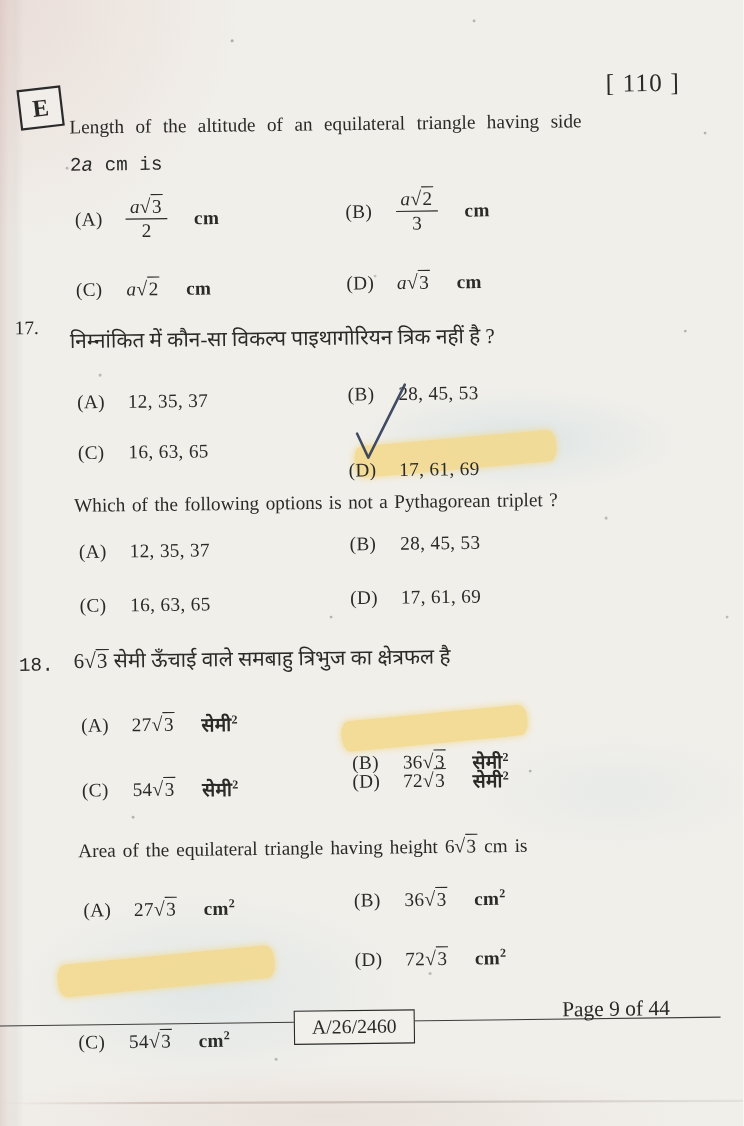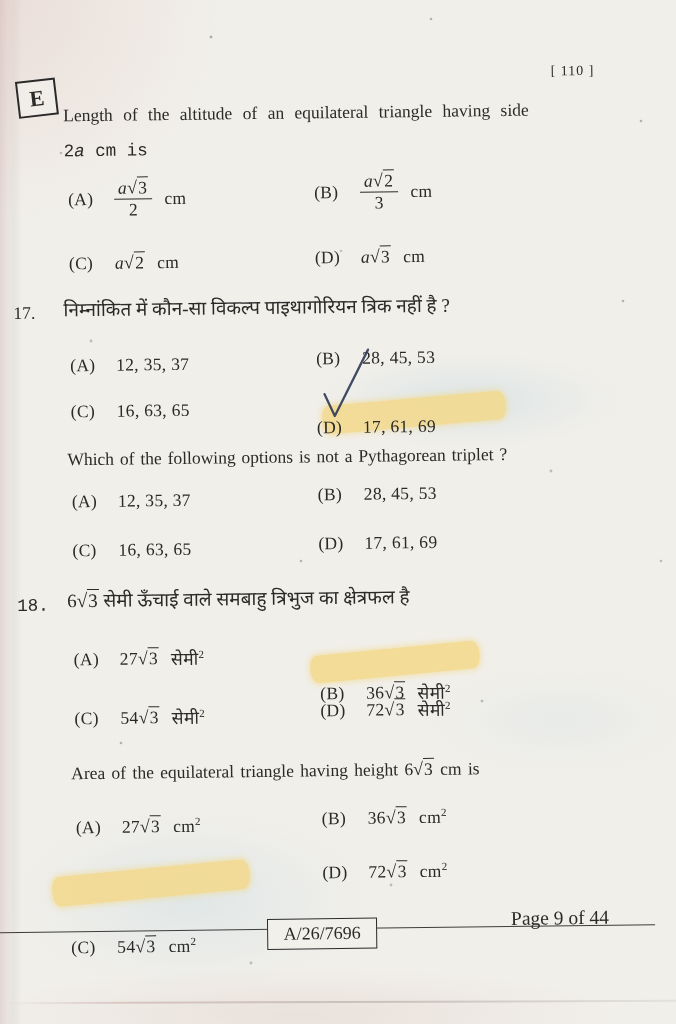--- a/index.html
+++ b/index.html
@@ -24,31 +24,31 @@
     300px 560px 0 0.3px rgba(100,90,85,.4),550px 470px 0 0.4px rgba(100,90,85,.35),
     120px 742px 0 0.3px rgba(100,90,85,.4),390px 884px 0 0.4px rgba(100,90,85,.35),
     622px 300px 0 0.3px rgba(100,90,85,.4),60px 152px 0 0.3px rgba(100,90,85,.35),
     481px 700px 0 0.3px rgba(100,90,85,.4),250px 962px 0 0.4px rgba(100,90,85,.35),
     660px 560px 0 0.3px rgba(100,90,85,.35),340px 250px 0 0.3px rgba(100,90,85,.3);}
   .ebox{
     left:22px;top:76px;width:36px;height:33px;border:2px solid #2a2a2a;
     transform:rotate(-6deg);display:flex;align-items:center;justify-content:center;
     font-weight:bold;font-size:22px;background:rgba(244,242,237,.6);
   }
-  .hdr-num{left:556px;top:66px;font-size:14px;letter-spacing:1px;}
+  .hdr-num{left:556px;top:66px;font-size:23px;letter-spacing:1px;}
   .qline{font-size:17.5px;}
   .just{word-spacing:6px;}
   .hindi{font-size:19px;font-family:"Liberation Serif","DejaVu Sans",sans-serif;}
   .qnum{font-size:17.5px;}
   .opt{position:absolute;display:flex;align-items:center;font-size:17.5px;letter-spacing:.3px;}
   .opt .lab{display:inline-block;width:46px;flex:0 0 46px;}
   .v{font-style:italic;}
   .rt{font-size:1.02em;}
   .rad{border-top:1.5px solid #2b2b28;padding:0 1px;}
-  .unit{margin-left:12px;}
+  .unit{margin-left:24px;font-weight:bold;}
   .frac{display:inline-block;text-align:center;line-height:1.08;vertical-align:middle;}
   .frac .num{display:block;border-bottom:1.6px solid #2b2b28;padding:0 4px 1px;}
   .frac .den{display:block;padding-top:1px;}
   sup{font-size:11px;line-height:0;}
   .hl{position:absolute;background:rgba(243,216,138,0.85);border-radius:8px/12px;
       box-shadow:0 0 5px 2px rgba(243,216,138,0.55);z-index:0;}
   .z{position:relative;z-index:2;}
   .check{left:318px;top:342px;width:62px;height:84px;z-index:3;}
   .fline{left:-6px;top:928px;width:656px;height:0;border-top:1.7px solid #3c3c3a;}
   .fbox{left:262px;top:918px;width:108px;height:29px;border:1.8px solid #2a2a2a;
@@ -102,21 +102,21 @@
       <span class="lab">(C)</span>
       <span><span class="v">a</span><span class="rt">√</span><span class="rad">2</span></span>
       <span class="unit">cm</span>
     </div>
     <div class="opt" style="left:318px;top:247px;">
       <span class="lab">(D)</span>
       <span><span class="v">a</span><span class="rt">√</span><span class="rad">3</span></span>
       <span class="unit">cm</span>
     </div>
 
-    <div class="abs qnum" style="left:16px;top:299px;">17.</div>
+    <div class="abs qnum" style="left:16px;top:284px;">17.</div>
     <div class="abs hindi" style="left:66px;top:293px;">निम्नांकित में कौन-सा विकल्प पाइथागोरियन त्रिक नहीं है ?</div>
 
     <div class="opt" style="left:72px;top:352px;">
       <span class="lab">(A)</span>
       <span>12, 35, 37</span>
     </div>
     <div class="opt" style="left:318px;top:348px;">
       <span class="lab">(B)</span>
       <span>28, 45, 53</span>
     </div>
@@ -201,19 +201,19 @@
       <span class="unit"><span>cm</span><sup>2</sup></span>
     </div>
     <div class="opt" style="left:318px;top:862px;">
       <span class="lab">(D)</span>
       <span><span>72</span><span class="rt">√</span><span class="rad">3</span></span>
       <span class="unit"><span>cm</span><sup>2</sup></span>
     </div>
 
     <div class="abs fline"></div>
     <div class="abs fbox">
-      <span>A/26/7696</span>
+      <span>A/26/2460</span>
     </div>
     <div class="abs fpage">Page 9 of 44</div>
   </div>
 
   <div class="fold"></div>
 </div>
 
 </body></html>

